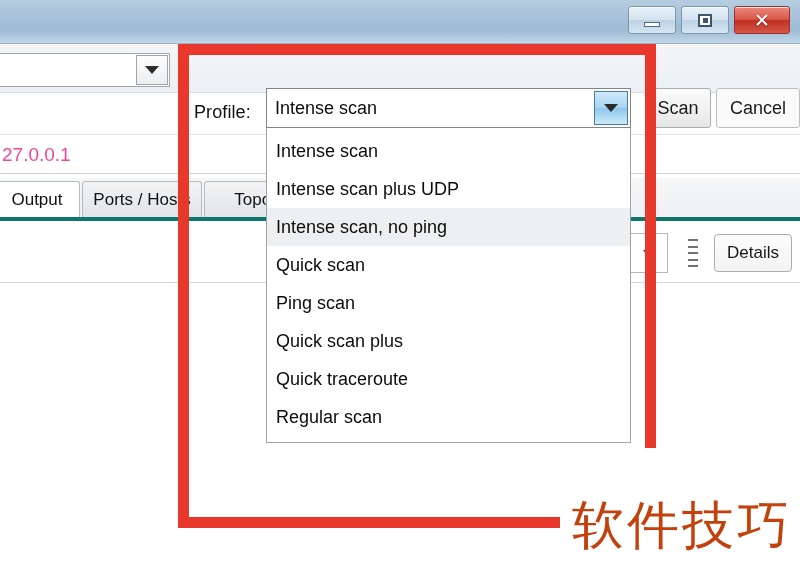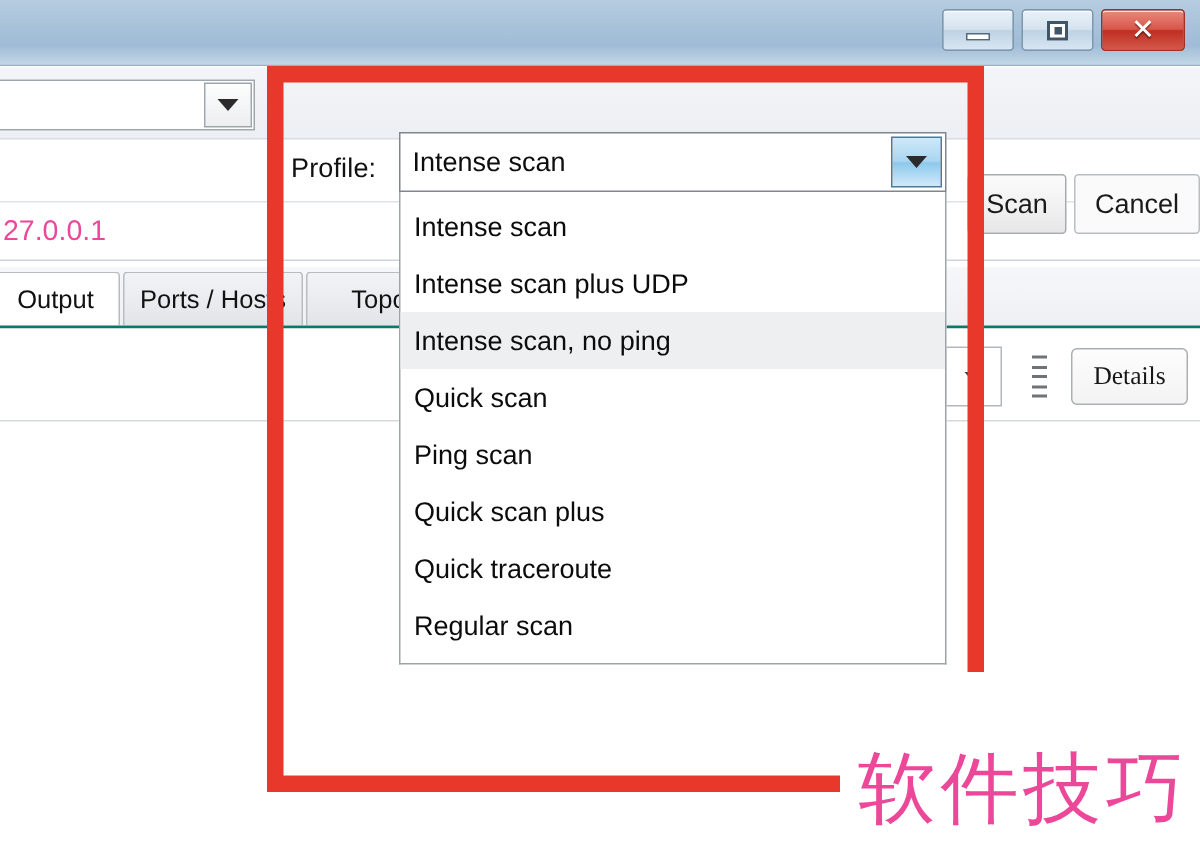--- a/index.html
+++ b/index.html
@@ -151,21 +151,20 @@
   #scan-button, #cancel-button {
     position: absolute;
     top: 88px;
     height: 40px;
     background: linear-gradient(to bottom, #fbfbfb 0%, #f1f1f1 55%, #e6e6e6 100%);
     border: 1px solid #a6acb2;
     border-radius: 3px;
     display: flex; align-items: center; justify-content: center;
     font-size: 18px;
     color: #1a1a1a;
-    margin-top: 28px;
   }
   #scan-button { left: 645px; width: 66px; }
   #cancel-button { left: 716px; width: 84px; border-color: #b9bec3; background: #fafafa; }
 
   
   #target-row {
     position: absolute;
     left: 0; top: 134px;
     width: 800px; height: 40px;
     background: #ffffff;
@@ -207,22 +206,21 @@
   }
   #tab-output { left: -6px; width: 86px; }
   #tab-ports-hosts { left: 82px; width: 120px; }
   #tab-topology { left: 204px; width: 120px; }
 
   #tab-content {
     position: absolute;
     left: 0; top: 217px;
     width: 800px; height: 350px;
     background: #ffffff;
-    border-top: 2px solid #0f766e;
-    font-family: Liberation Serif, serif;
+    border-top: 4px solid #0f766e;
   }
 
   
   #content-header {
     position: absolute;
     left: 0; top: 0;
     width: 800px; height: 62px;
     background: #ffffff;
     border-bottom: 1px solid #d6d9dd;
   }
@@ -417,15 +415,15 @@
       </div>
     </div>
 
   <div id="annotation-rect">
     <div class="ann-edge" id="ann-top" style="background: rgb(232, 56, 43);"></div>
     <div class="ann-edge" id="ann-left" style="background: rgb(232, 56, 43);"></div>
     <div class="ann-edge" id="ann-right" style="background: rgb(232, 56, 43);"></div>
     <div class="ann-edge" id="ann-bottom" style="background: rgb(232, 56, 43);"></div>
   </div>
 
-  <div id="watermark" style="color: #ec4899;">软件技巧</div>
+  <div id="watermark" style="color: #c2410c;">软件技巧</div>
 
 </div>
 
 </body></html>

